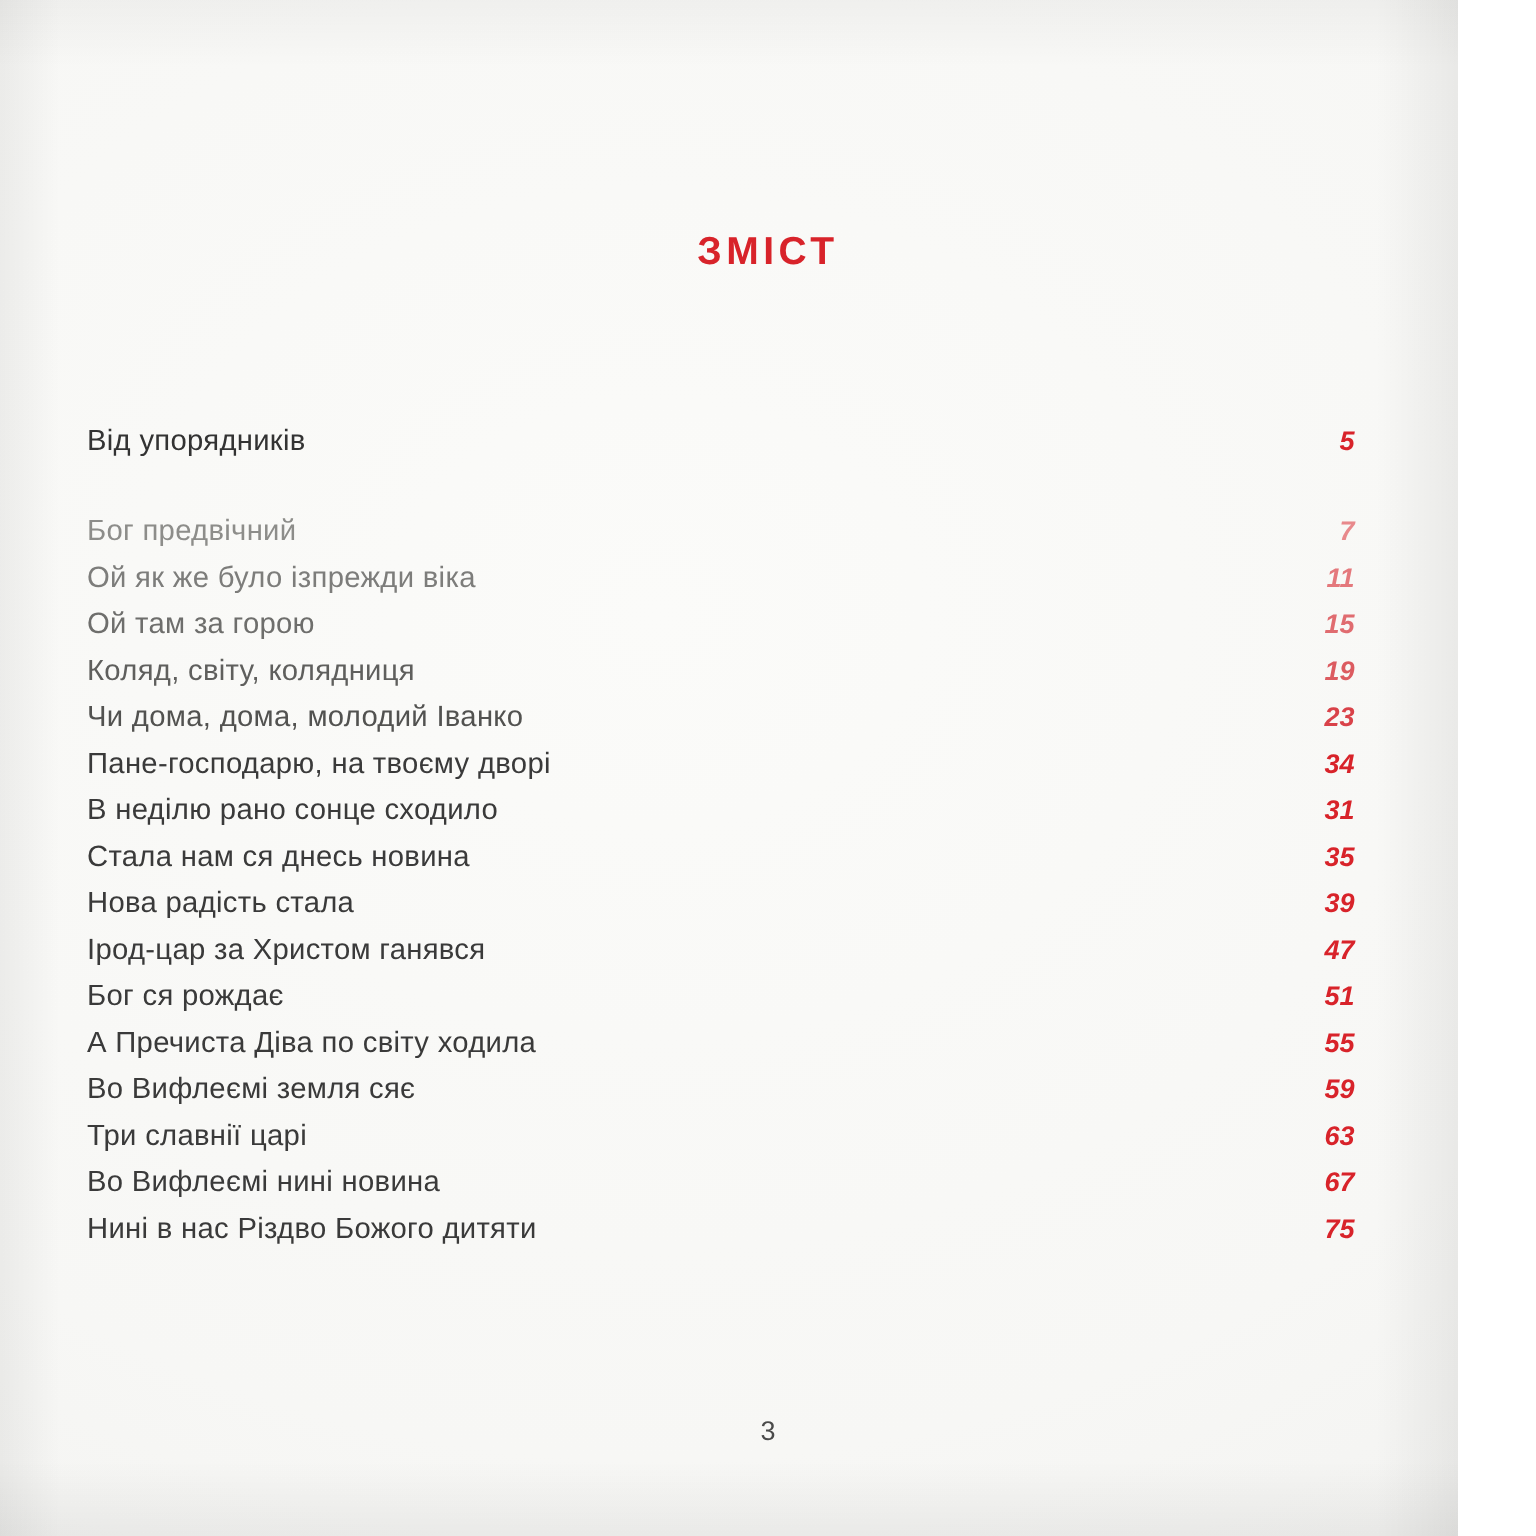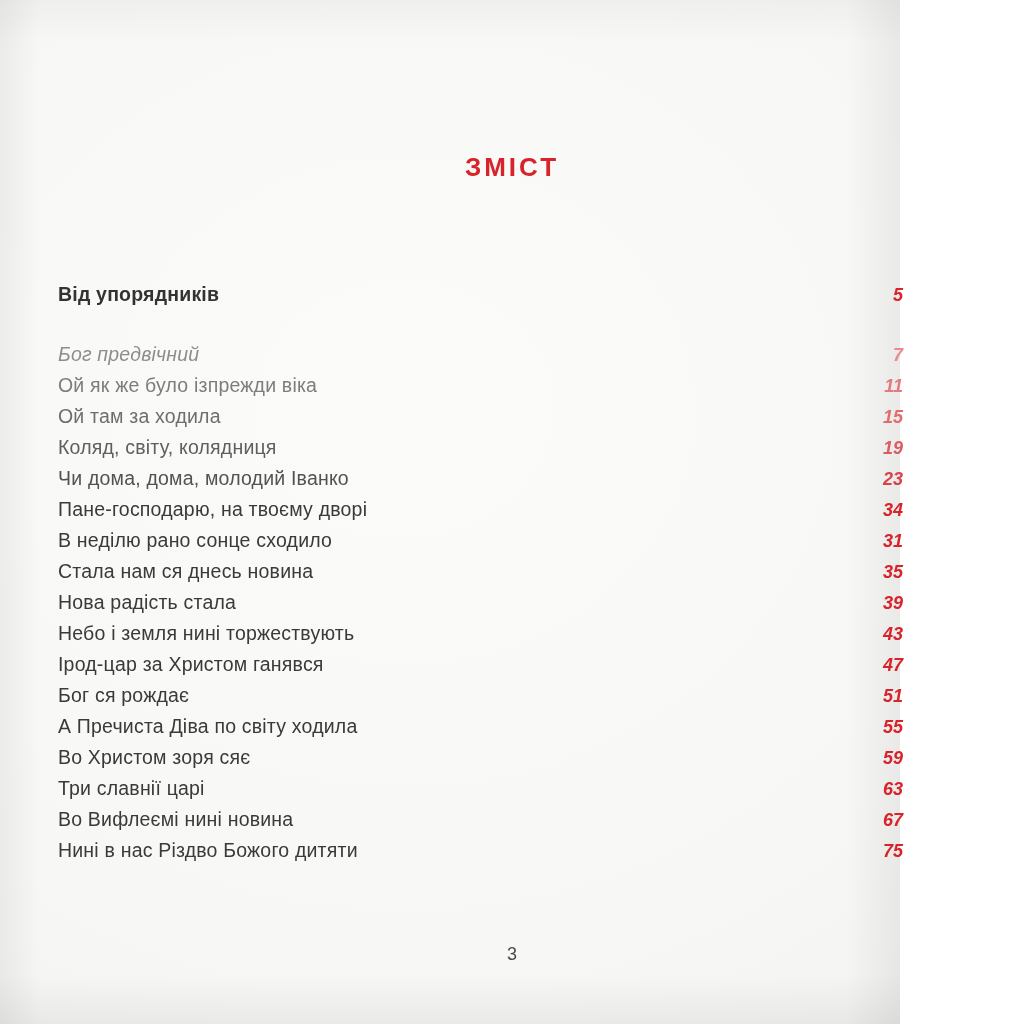--- a/index.html
+++ b/index.html
@@ -10,21 +10,21 @@
     width: 1024px;
     height: 1024px;
     background: #ffffff;
     font-family: "Liberation Sans", sans-serif;
     overflow: hidden;
   }
 
   
   .page {
     position: relative;
-    width: 900px;
+    width: 972px;
     height: 1024px;
     background:
       radial-gradient(130% 100% at 45% 40%, #fbfbf9 0%, #f7f7f5 55%, #f2f2f0 82%, #ececeb 100%);
     box-sizing: border-box;
   }
   
   .edge-shadow {
     position: absolute;
     inset: 0;
     pointer-events: none;
@@ -73,26 +73,26 @@
     font-weight: 600;
     min-width: 34px;
     text-align: right;
   }
 
   
   .toc-row.intro {
     margin-bottom: 29px;
   }
   .toc-row.intro .label {
-    font-weight: 700;
+    font-weight: 400;
     color: #333333;
   }
 
   
-  .fade-1 .label { color: #8d8d8a; font-style: italic; }
+  .fade-1 .label { color: #8d8d8a; }
   .fade-1 .page-num { color: #e8898c; }
   .fade-2 .label { color: #7d7d7b; }
   .fade-2 .page-num { color: #e4787c; }
   .fade-3 .label { color: #6e6e6c; }
   .fade-3 .page-num { color: #e06c70; }
   .fade-4 .label { color: #5f5f5d; }
   .fade-4 .page-num { color: #dc5b60; }
   .fade-5 .label { color: #525250; }
   .fade-5 .page-num { color: #d94249; }
 
@@ -124,21 +124,21 @@
 
     <div class="toc-row fade-1">
       <span class="label">Бог предвічний</span>
       <span class="page-num">7</span>
     </div>
     <div class="toc-row fade-2">
       <span class="label">Ой як же було ізпрежди віка</span>
       <span class="page-num">11</span>
     </div>
     <div class="toc-row fade-3">
-      <span class="label">Ой там за ходила</span>
+      <span class="label">Ой там за горою</span>
       <span class="page-num">15</span>
     </div>
     <div class="toc-row fade-4">
       <span class="label">Коляд, світу, колядниця</span>
       <span class="page-num">19</span>
     </div>
     <div class="toc-row fade-5">
       <span class="label">Чи дома, дома, молодий Іванко</span>
       <span class="page-num">23</span>
     </div>
@@ -152,37 +152,33 @@
     </div>
     <div class="toc-row">
       <span class="label">Стала нам ся днесь новина</span>
       <span class="page-num">35</span>
     </div>
     <div class="toc-row">
       <span class="label">Нова радість стала</span>
       <span class="page-num">39</span>
     </div>
     <div class="toc-row">
-      <span class="label">Небо і земля нині торжествують</span>
-      <span class="page-num">43</span>
-    </div>
-    <div class="toc-row">
       <span class="label">Ірод-цар за Христом ганявся</span>
       <span class="page-num">47</span>
     </div>
     <div class="toc-row">
       <span class="label">Бог ся рождає</span>
       <span class="page-num">51</span>
     </div>
     <div class="toc-row">
       <span class="label">А Пречиста Діва по світу ходила</span>
       <span class="page-num">55</span>
     </div>
     <div class="toc-row">
-      <span class="label">Во Христом зоря сяє</span>
+      <span class="label">Во Вифлеємі земля сяє</span>
       <span class="page-num">59</span>
     </div>
     <div class="toc-row">
       <span class="label">Три славнії царі</span>
       <span class="page-num">63</span>
     </div>
     <div class="toc-row">
       <span class="label">Во Вифлеємі нині новина</span>
       <span class="page-num">67</span>
     </div>

